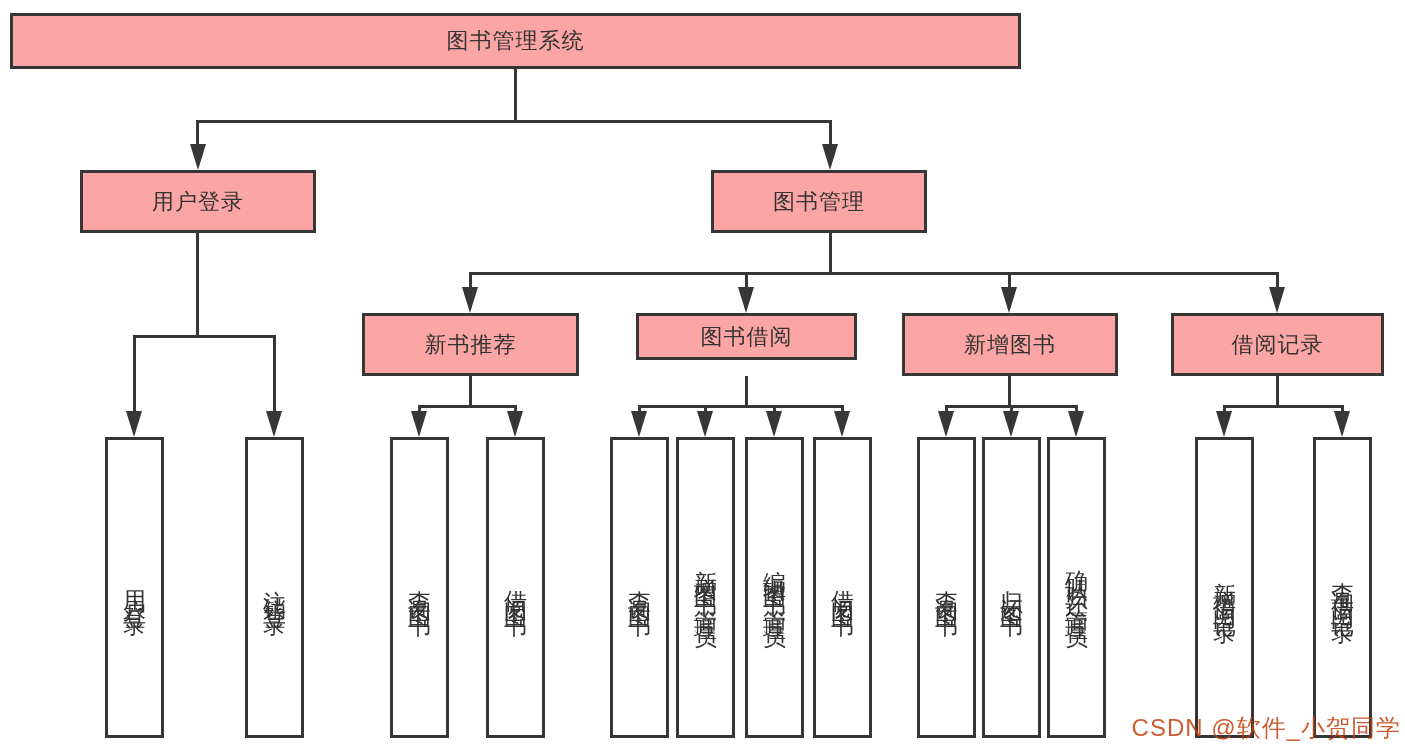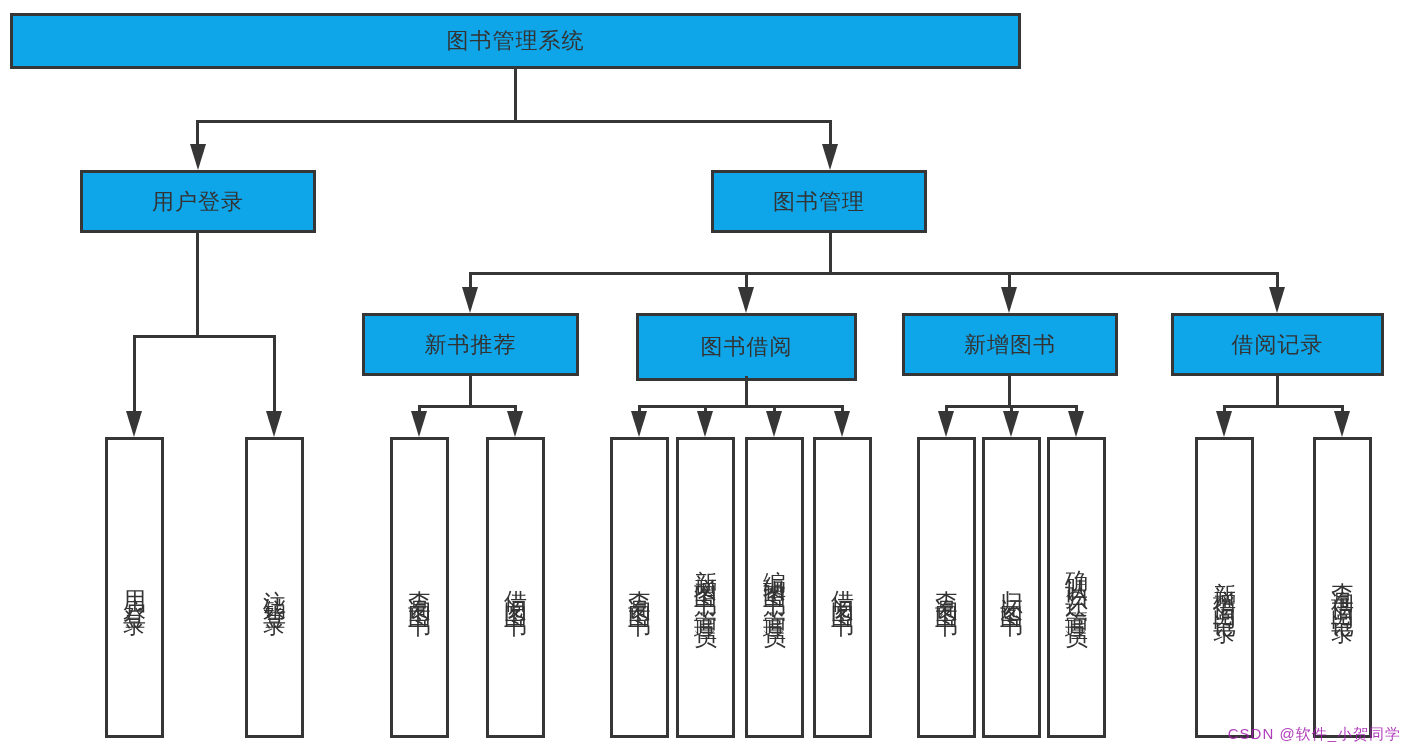--- a/index.html
+++ b/index.html
@@ -9,21 +9,21 @@
     height: 747px;
     background: #ffffff;
     font-family: "Liberation Sans", "DejaVu Sans", sans-serif;
     color: #333333;
     overflow: hidden;
   }
   .box {
     position: absolute;
     box-sizing: border-box;
     border: 3px solid #363636;
-    background: #0ea5e9;
+    background: #fca5a5;
     display: flex;
     align-items: center;
     justify-content: center;
     font-size: 22px;
     letter-spacing: 1px;
     color: #333333;
   }
   .leaf {
     position: absolute;
     box-sizing: border-box;
@@ -51,22 +51,22 @@
     position: absolute;
     width: 0; height: 0;
     border-left: 8px solid transparent;
     border-right: 8px solid transparent;
     border-top: 26px solid #363636;
   }
   #watermark {
     position: absolute;
     right: 4px;
     bottom: 3px;
-    font-size: 15px;
-    color: #a21caf;
+    font-size: 24px;
+    color: #c2410c;
     letter-spacing: 1px;
     z-index: 10;
     opacity: 0.85;
   }
 </style>
 </head>
 <body>
 
 <div id="canvas">
 
@@ -77,21 +77,21 @@
   <div class="box" style="left:80px; top:170px; width:236px; height:63px;">
     <span>用户登录</span>
   </div>
   <div class="box" style="left:711px; top:170px; width:216px; height:63px;">
     <span>图书管理</span>
   </div>
 
   <div class="box" style="left:362px; top:313px; width:217px; height:63px;">
     <span>新书推荐</span>
   </div>
-  <div class="box" style="left:636px; top:313px; width:221px; height:68px;">
+  <div class="box" style="left:636px; top:313px; width:221px; height:47px;">
     <span>图书借阅</span>
   </div>
   <div class="box" style="left:902px; top:313px; width:216px; height:63px;">
     <span>新增图书</span>
   </div>
   <div class="box" style="left:1171px; top:313px; width:213px; height:63px;">
     <span>借阅记录</span>
   </div>
 
   <div class="leaf" style="left:105px;">

